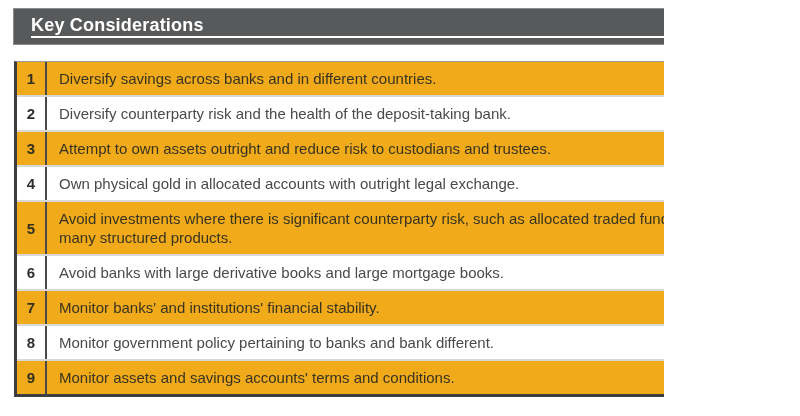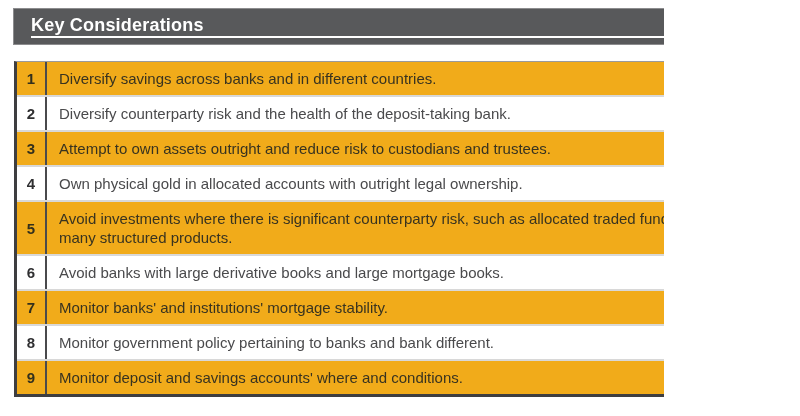--- a/index.html
+++ b/index.html
@@ -130,53 +130,53 @@
       <div class="row gold">
         <div class="num">3</div>
         <div class="text">
           <span>Attempt to own assets outright and reduce risk to custodians and trustees.</span>
         </div>
       </div>
 
       <div class="row">
         <div class="num">4</div>
         <div class="text">
-          <span>Own physical gold in allocated accounts with outright legal ownership.</span>
+          <span>Own physical gold in allocated accounts with outright legal exchange.</span>
         </div>
       </div>
 
       <div class="row gold">
         <div class="num">5</div>
         <div class="text">
           <span>Avoid investments where there is significant counterparty risk, such as allocated traded funds and many structured products.</span>
         </div>
       </div>
 
       <div class="row">
         <div class="num">6</div>
         <div class="text">
           <span>Avoid banks with large derivative books and large mortgage books.</span>
         </div>
       </div>
 
       <div class="row gold">
         <div class="num">7</div>
         <div class="text">
-          <span>Monitor banks' and institutions' mortgage stability.</span>
+          <span>Monitor banks' and institutions' financial stability.</span>
         </div>
       </div>
 
       <div class="row">
         <div class="num">8</div>
         <div class="text">
           <span>Monitor government policy pertaining to banks and bank different.</span>
         </div>
       </div>
 
       <div class="row gold">
         <div class="num">9</div>
         <div class="text">
-          <span>Monitor deposit and savings accounts' where and conditions.</span>
+          <span>Monitor assets and savings accounts' terms and conditions.</span>
         </div>
       </div>
     </div>
 
 </div>
 
 </body></html>

